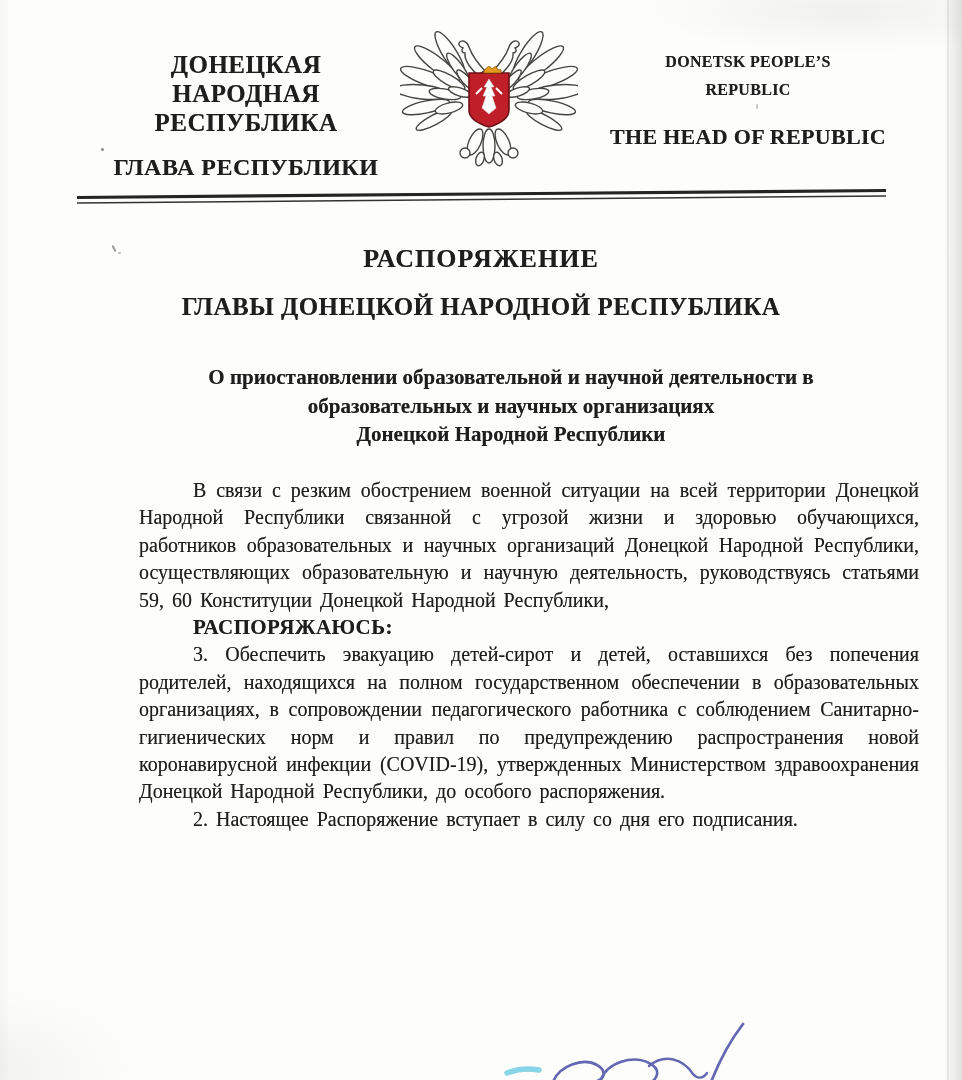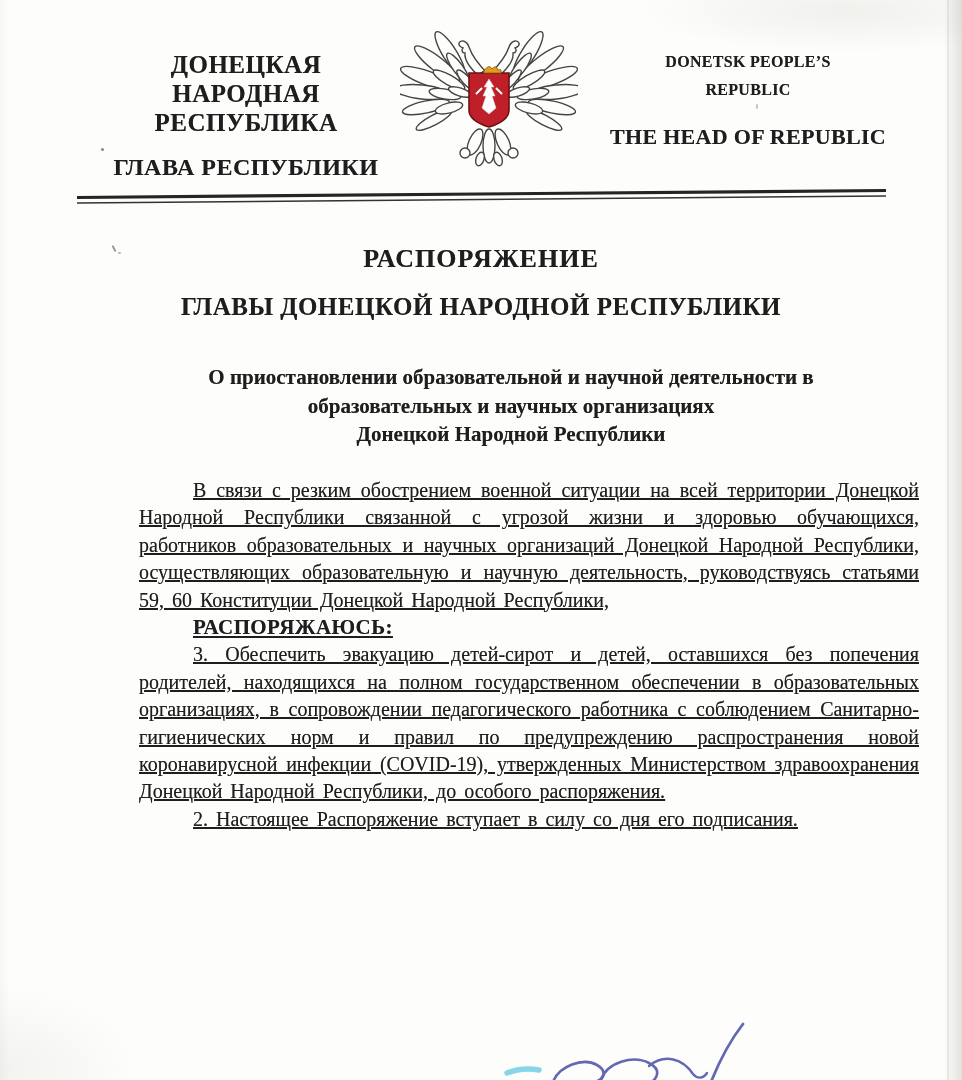--- a/index.html
+++ b/index.html
@@ -34,21 +34,21 @@
   
   .titles{position:absolute;left:0;top:244px;width:962px;text-align:center;}
   .title1{font-weight:bold;font-size:26px;letter-spacing:1px;}
   .title2{font-weight:bold;font-size:25px;letter-spacing:.5px;margin-top:19px;}
 
   .subject{position:absolute;left:101px;top:363px;width:820px;text-align:center;
     font-weight:bold;font-size:21px;line-height:28.5px;}
 
   
   .bodyflow{position:absolute;left:139px;top:477px;width:780px;
-    font-size:20px;line-height:27.4px;text-align:justify;text-decoration:underline;}
+    font-size:20px;line-height:27.4px;text-align:justify;}
   .bodyflow p{margin:0;text-indent:54px;word-spacing:3px;}
   .order-heading{font-weight:bold;font-size:21px;letter-spacing:.4px;margin:15px 0 0 0;
     text-align:left;}
   .gap-after-heading{margin-top:14px !important;}
 
   
   .speck{position:absolute;background:#4a4a46;border-radius:50%;}
   .sp1{left:101px;top:148px;width:3px;height:3px;opacity:.65;}
   .sp2{left:113px;top:245px;width:2px;height:7px;border-radius:1px;transform:rotate(-28deg);opacity:.55;}
   .sp3{left:118px;top:252px;width:3px;height:2px;opacity:.4;}
@@ -132,21 +132,21 @@
     </g>
   </svg>
 
   <svg class="rule-svg" viewBox="0 0 962 26" xmlns="http://www.w3.org/2000/svg">
     <line x1="77" y1="14.5" x2="886" y2="7.5" stroke="#252523" stroke-width="3.2"></line>
     <line x1="77" y1="20" x2="886" y2="13" stroke="#33332f" stroke-width="1.6"></line>
   </svg>
 
   <div class="titles soft">
     <div class="title1">РАСПОРЯЖЕНИЕ</div>
-    <div class="title2">ГЛАВЫ ДОНЕЦКОЙ НАРОДНОЙ РЕСПУБЛИКИ</div>
+    <div class="title2">ГЛАВЫ ДОНЕЦКОЙ НАРОДНОЙ РЕСПУБЛИКА</div>
   </div>
 
   <div class="subject soft">
     <div>О приостановлении образовательной и научной деятельности в</div>
     <div>образовательных и научных организациях</div>
     <div>Донецкой Народной Республики</div>
   </div>
 
   <div class="bodyflow soft">
     <p>В связи с резким обострением военной ситуации на всей территории Донецкой Народной Республики связанной с угрозой жизни и здоровью обучающихся, работников образовательных и научных организаций Донецкой Народной Республики, осуществляющих образовательную и научную деятельность, руководствуясь статьями 59, 60 Конституции Донецкой Народной Республики,</p>

